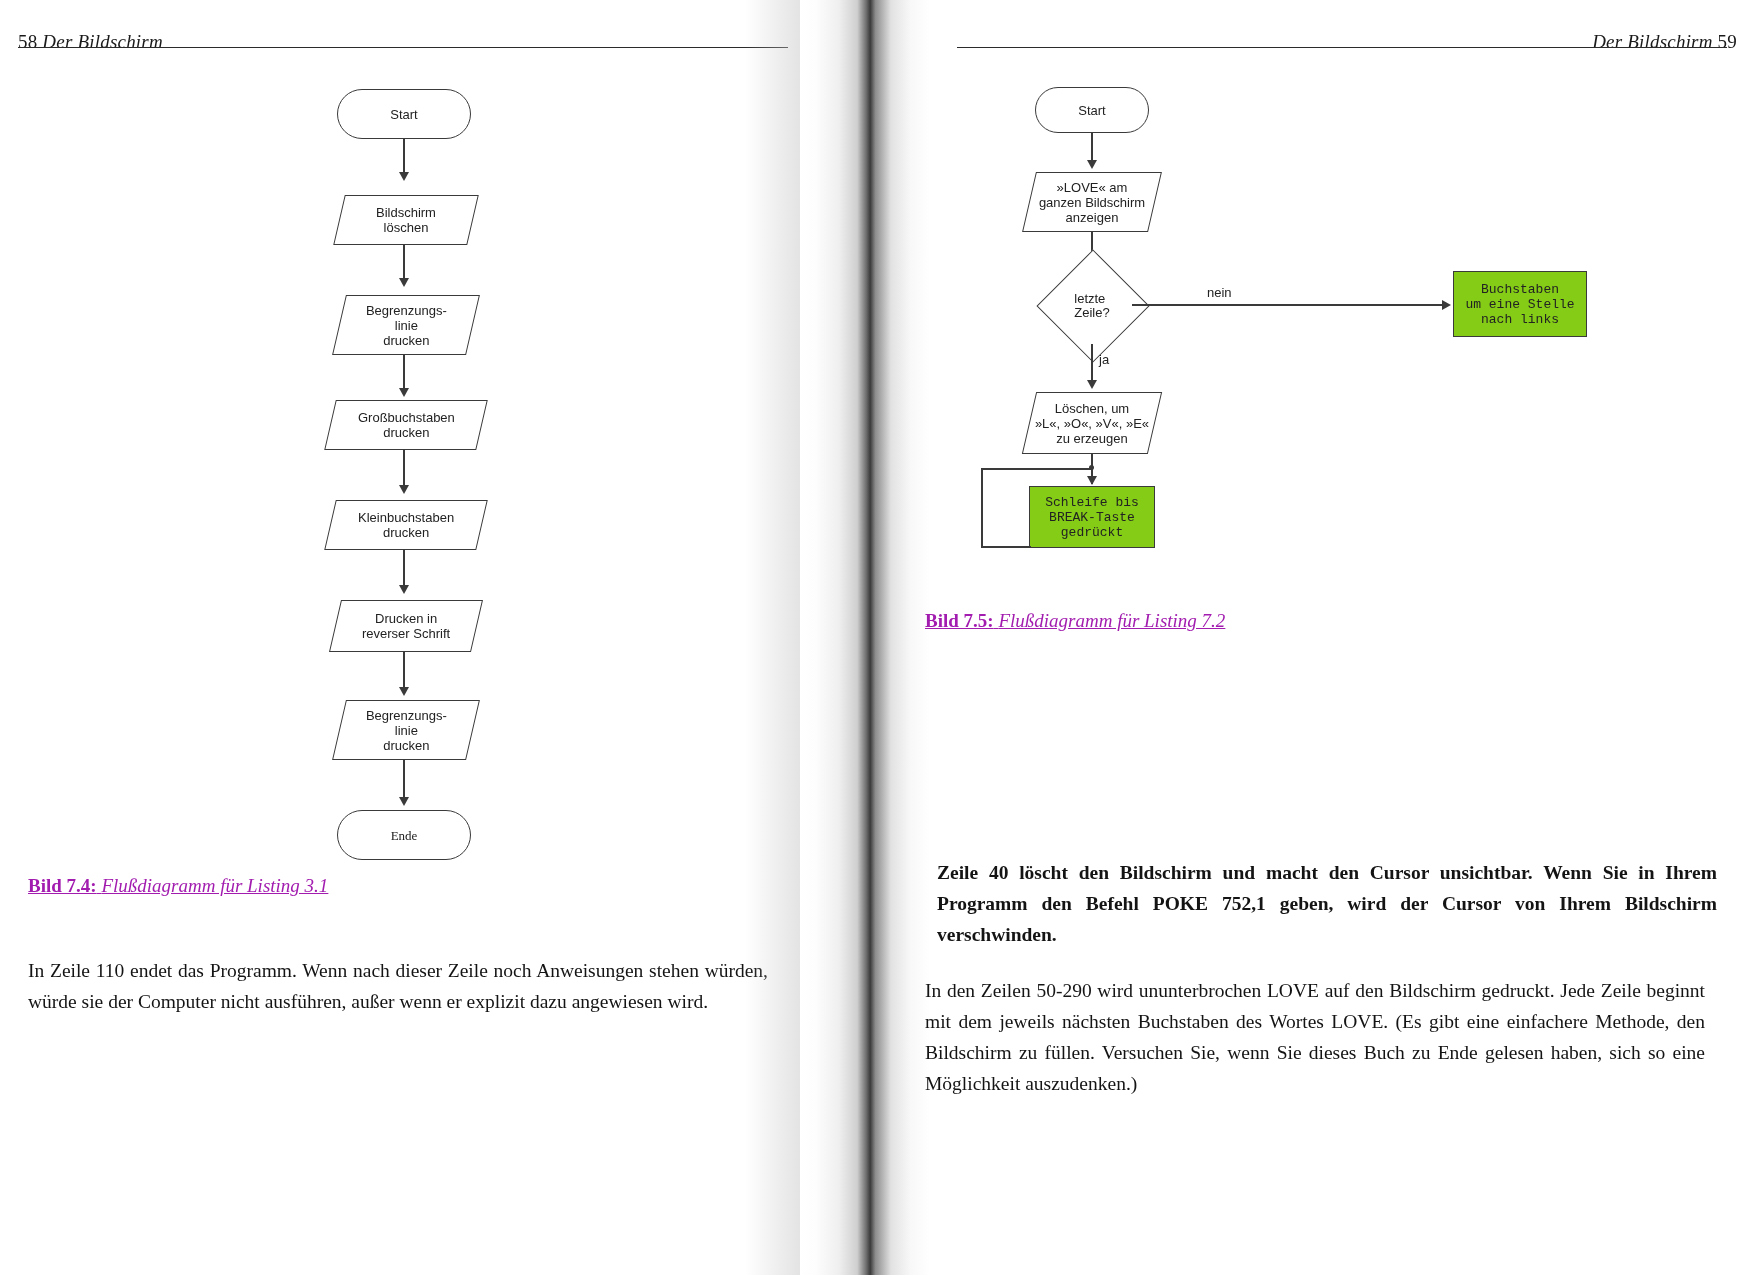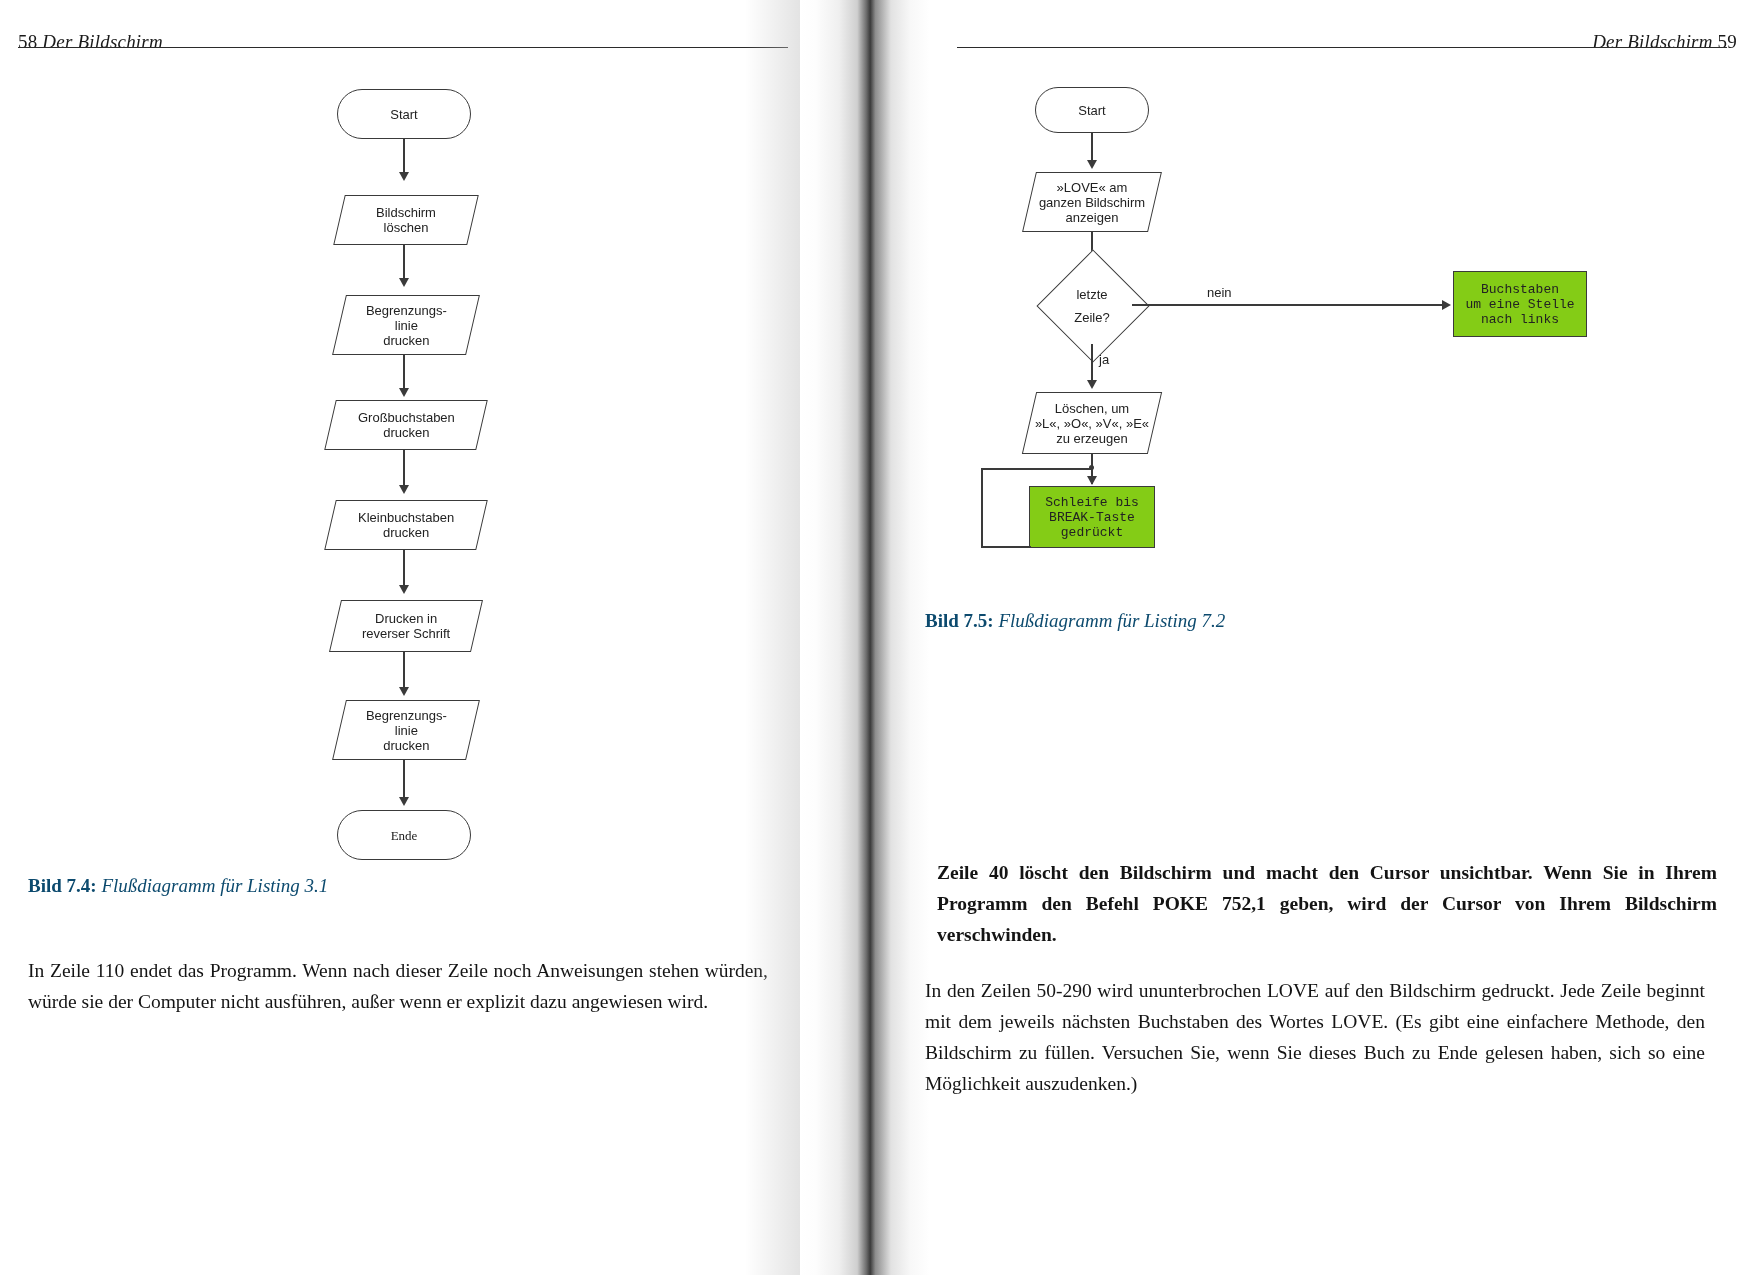--- a/index.html
+++ b/index.html
@@ -80,22 +80,23 @@
   .para {
     position: absolute;
     font-size: 19.5px;
     line-height: 31px;
     text-align: justify;
     color: #141414;
   }
   .caption {
     position: absolute;
     font-size: 19px;
-    color: #0c4a6e;
+    color: #a21caf;
     white-space: nowrap;
+    text-decoration: underline;
   }
   .caption b { font-weight: bold; font-style: normal; }
   .caption i { font-style: italic; }
 
   
   .flow { position: absolute; }
   .node {
     position: absolute;
     display: flex;
     align-items: center;
@@ -128,24 +129,24 @@
     position: absolute;
     border: 1.6px solid #3a3a3a;
     background: #fff;
     transform: rotate(45deg);
   }
   .dia-label {
     position: absolute;
     display: flex;
     align-items: center;
     justify-content: center;
-    text-align: center;
+    text-align: left;
     font-family: "Liberation Sans", sans-serif;
     font-size: 13px;
-    line-height: 23px;
+    line-height: 14px;
     color: #222;
   }
   .vline {
     position: absolute;
     width: 1.6px;
     background: #3a3a3a;
   }
   .hline {
     position: absolute;
     height: 1.6px;

